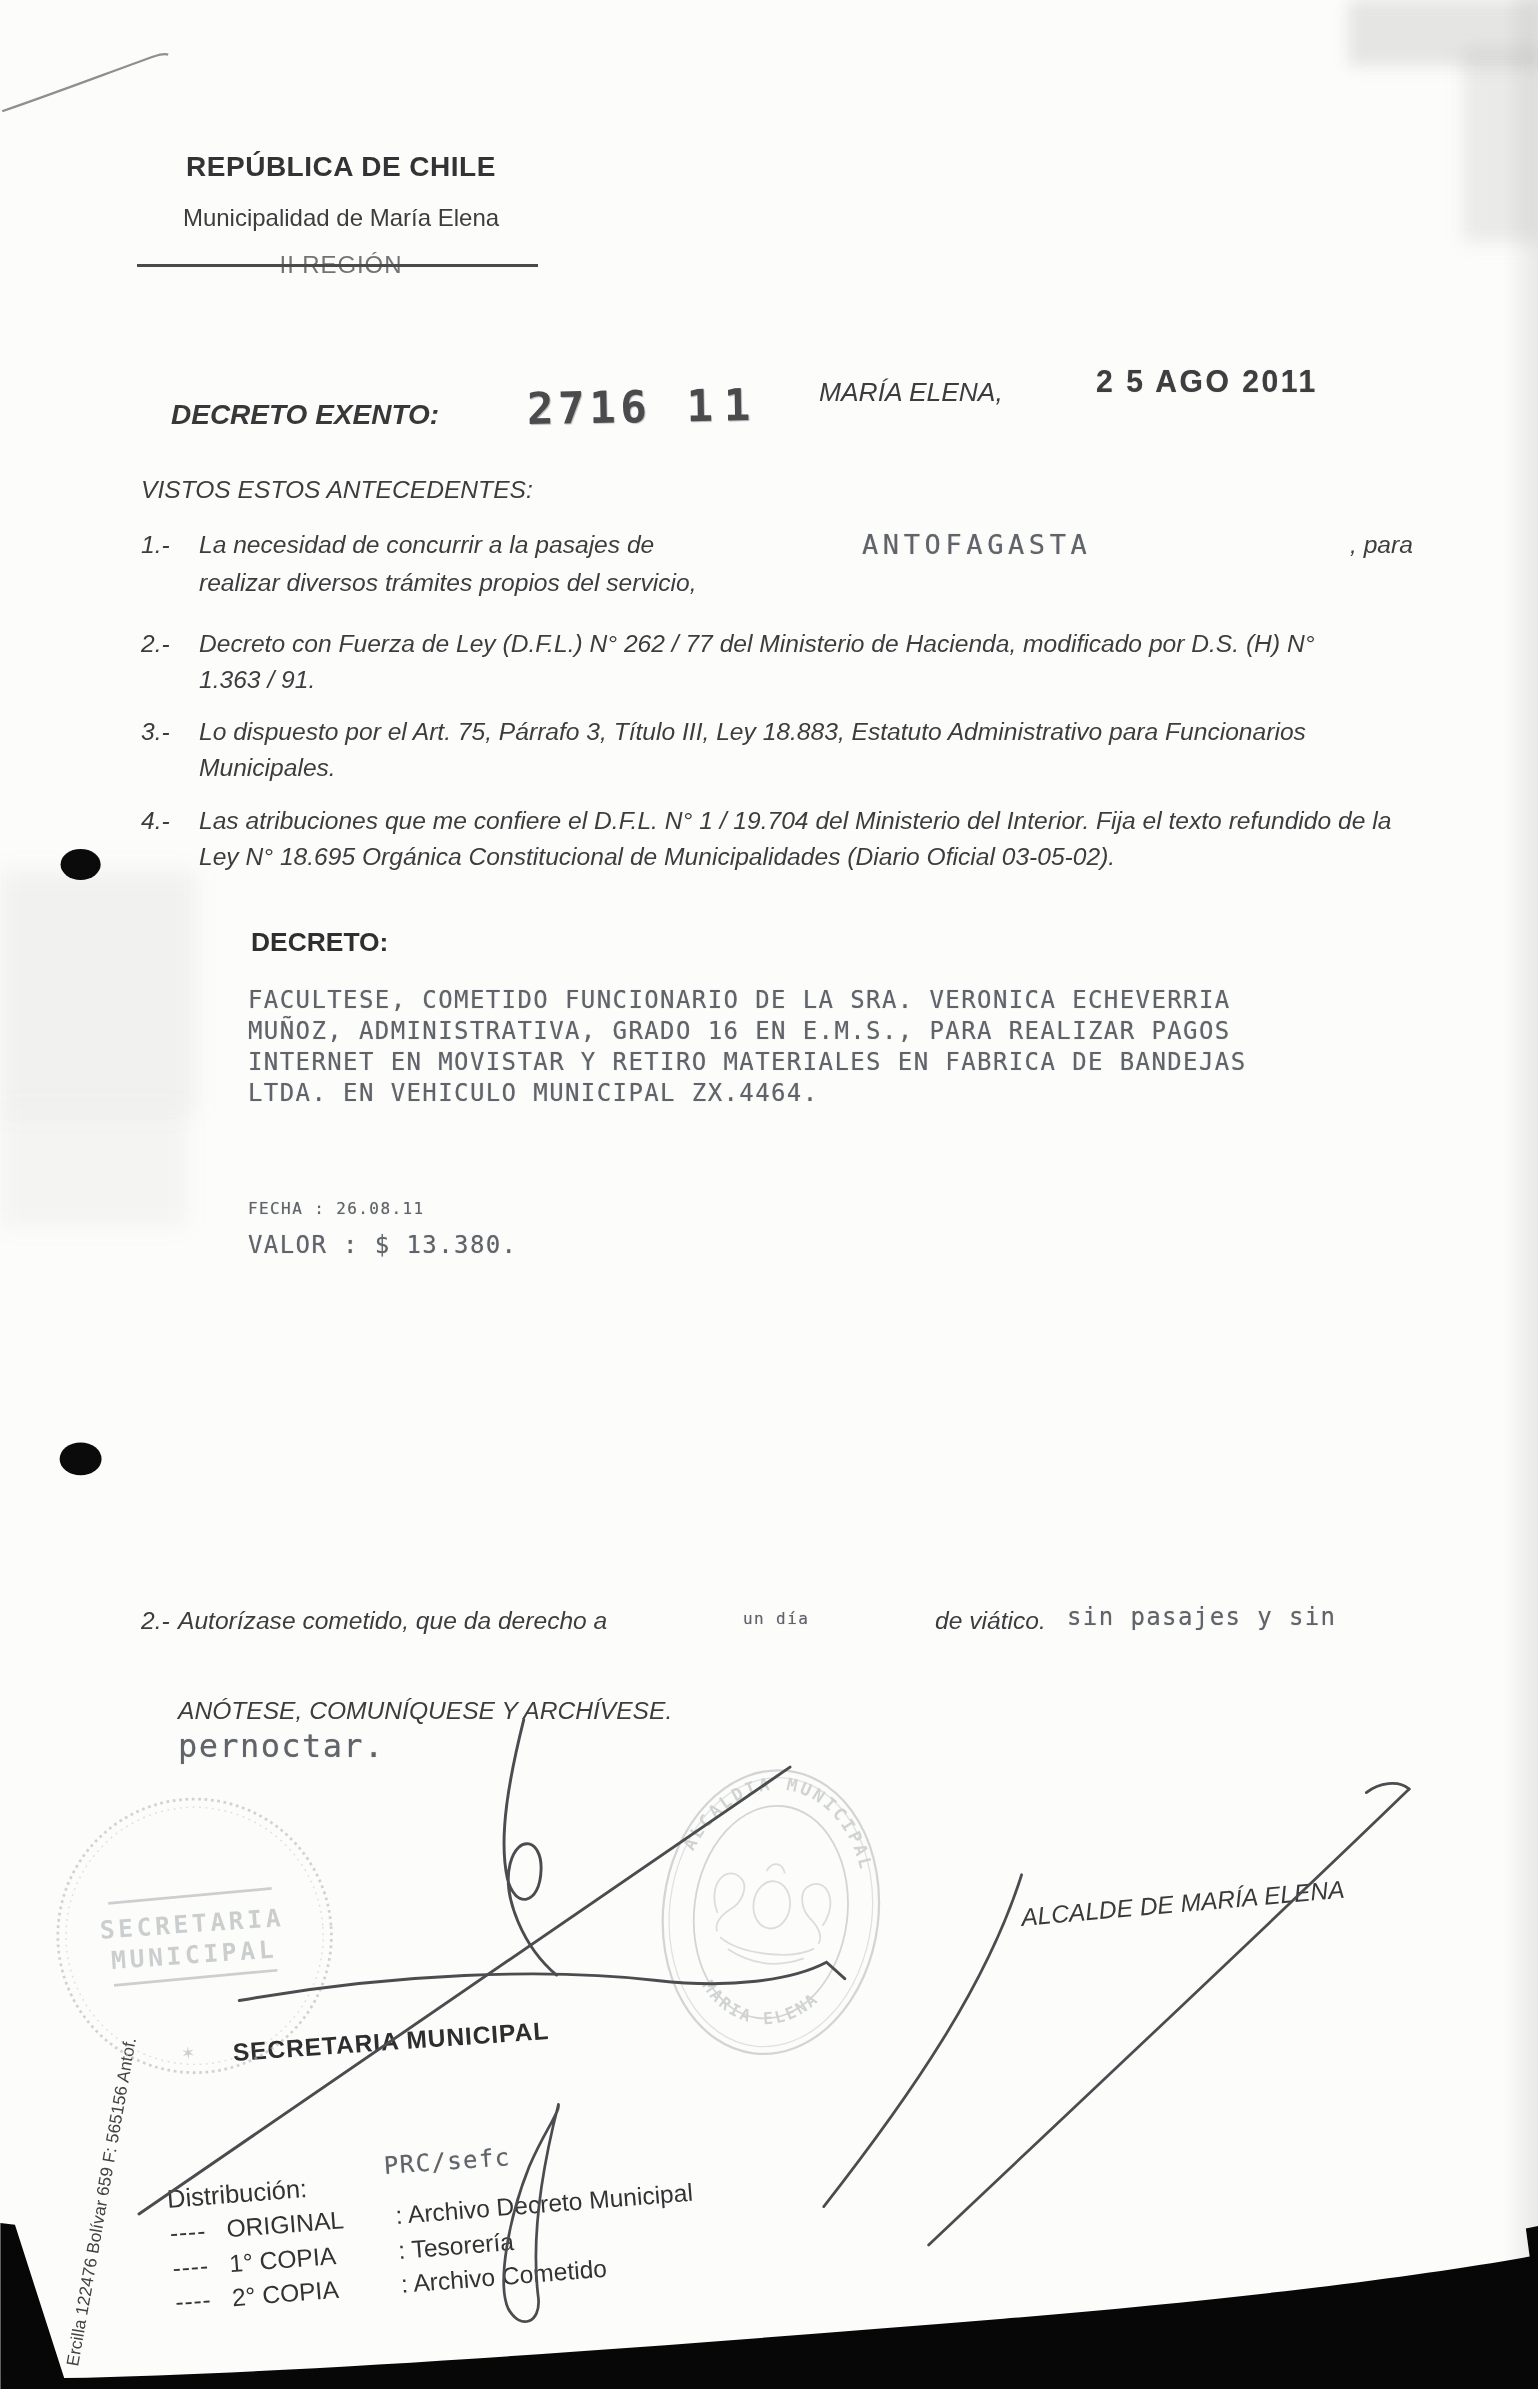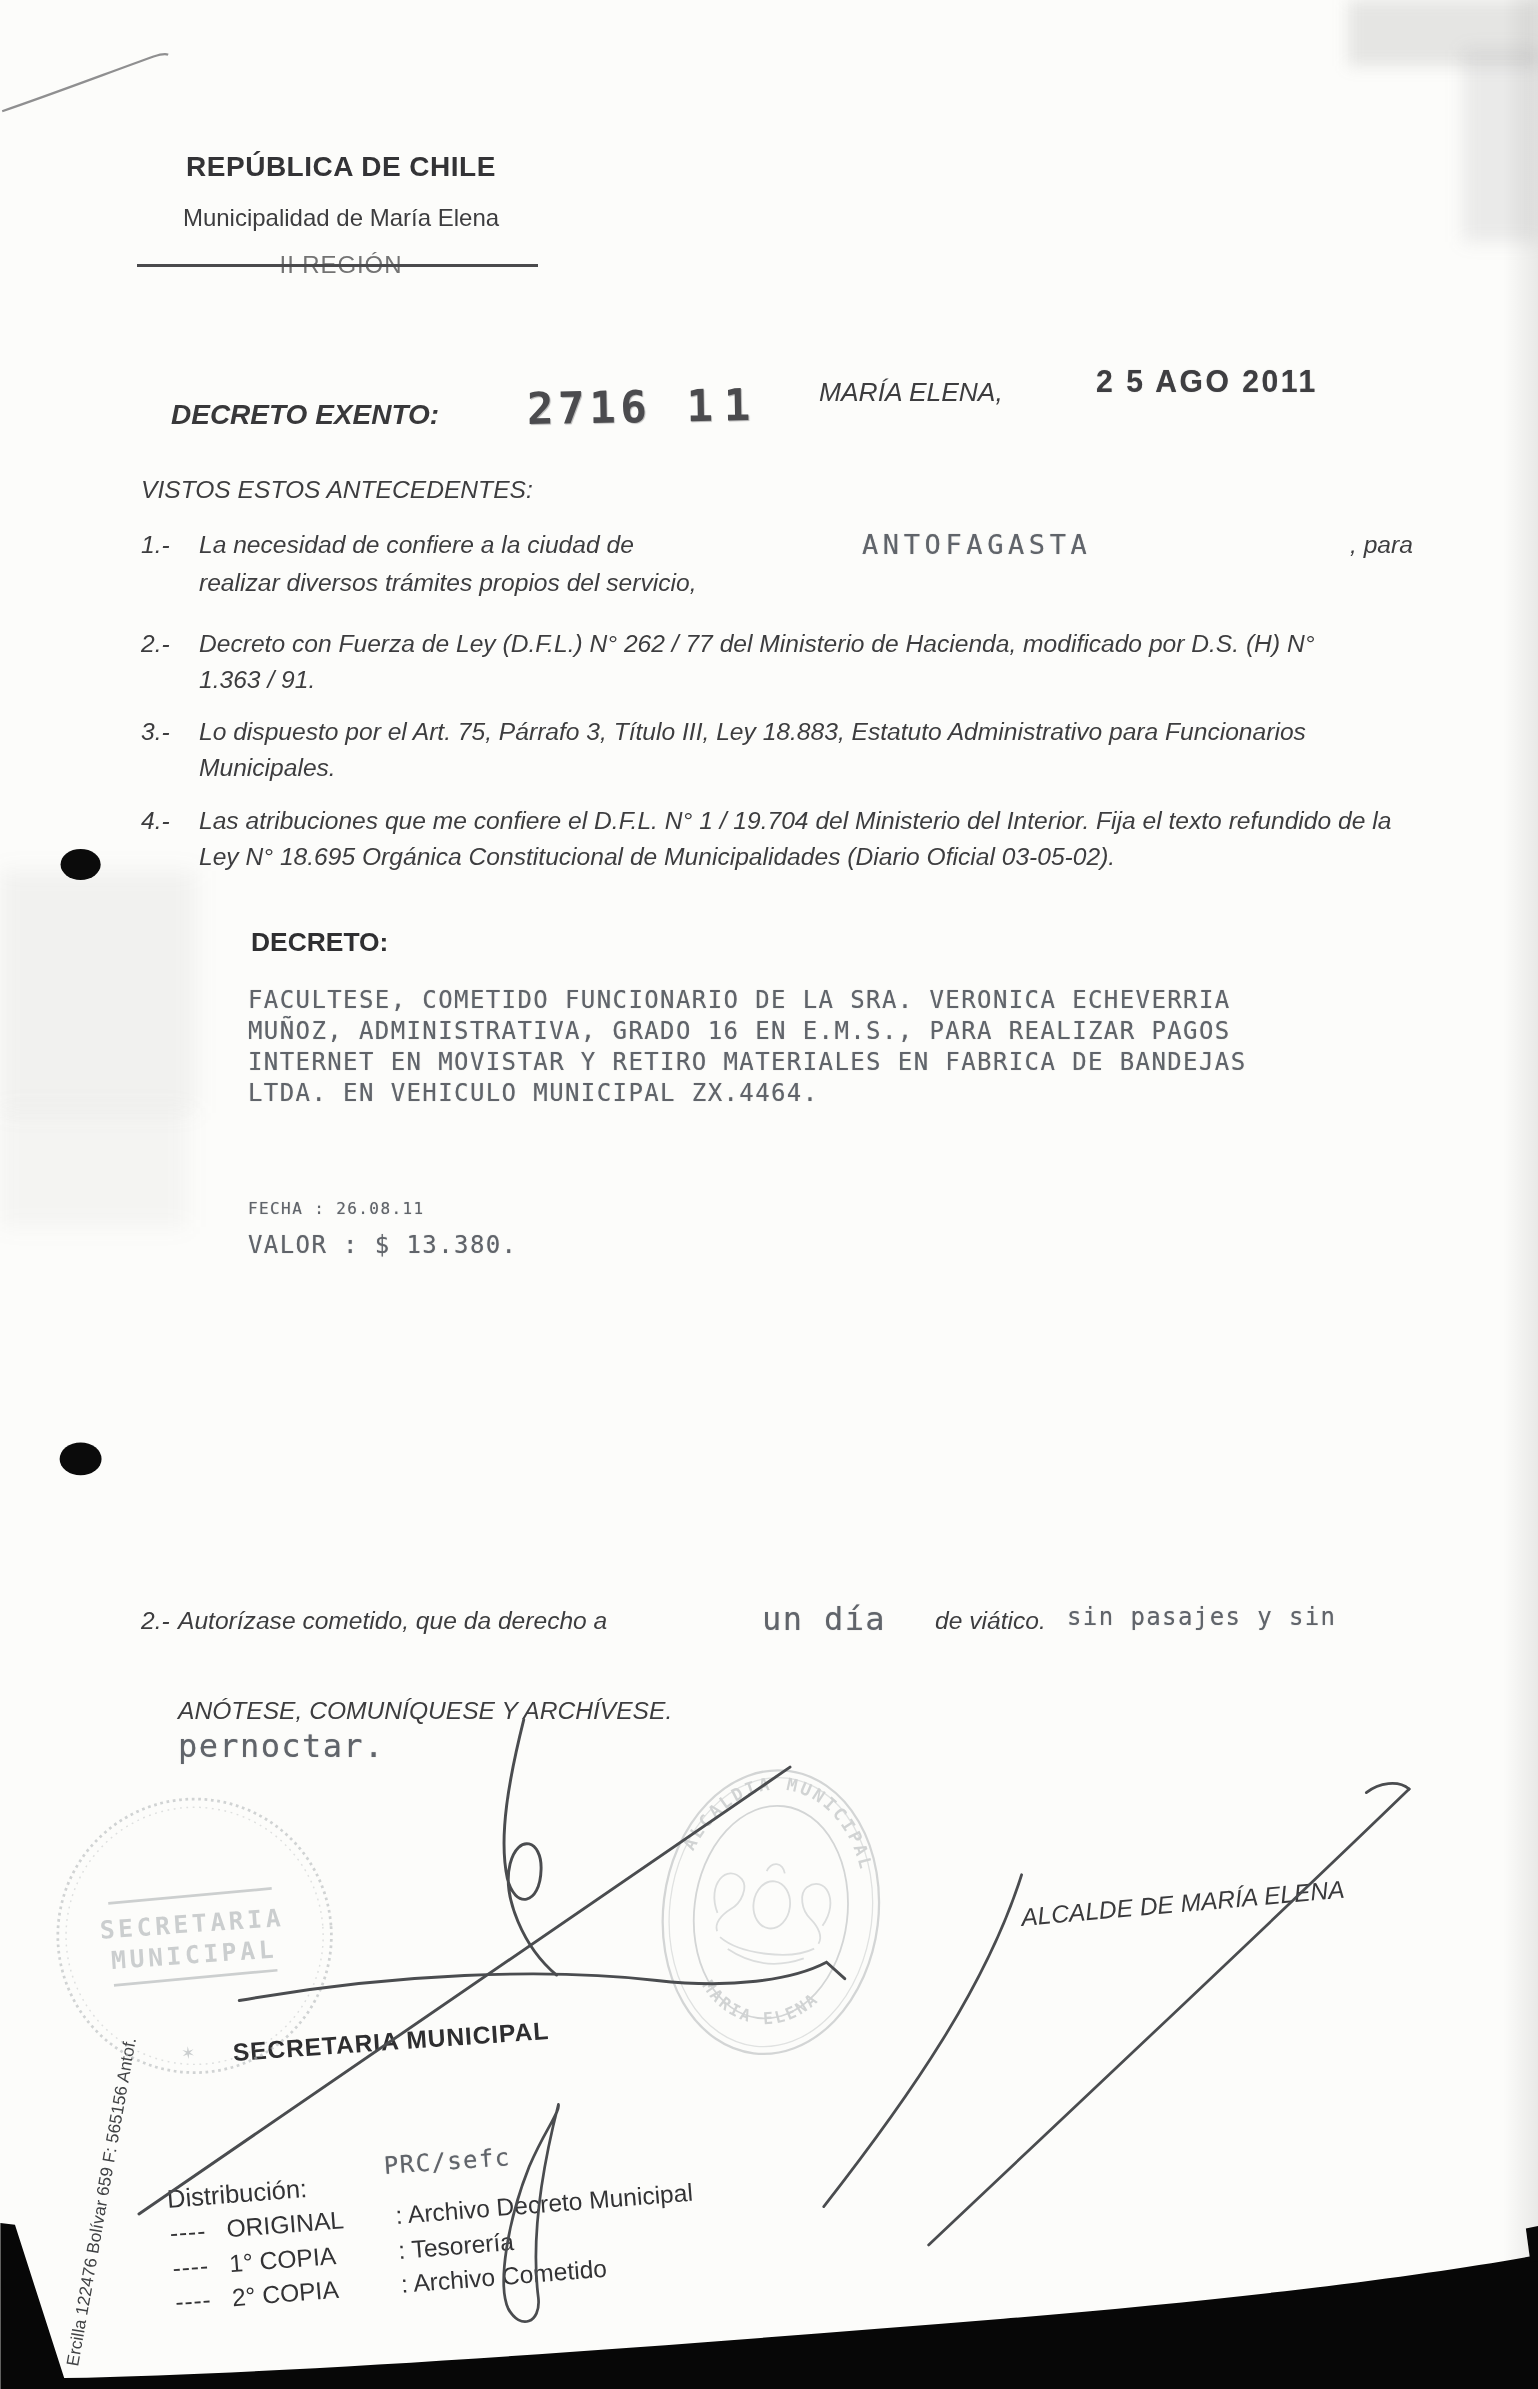--- a/index.html
+++ b/index.html
@@ -34,21 +34,21 @@
   .a1line{width:1340px;height:36px;}
   .a1-city{position:absolute;left:663px;top:0;font-size:27px;letter-spacing:4.6px;}
   .a1-post{position:absolute;left:1151px;top:0;}
   
   .dec-title{left:251px;top:927px;font-size:26.4px;font-weight:700;color:#2f2f31;}
   .twblock{left:248px;top:985px;font-size:24px;line-height:31px;}
   .fecha{left:248px;top:1199px;font-size:16px;}
   .valor{left:248px;top:1231px;font-size:24px;}
   
   .autline{left:178px;top:1603px;width:1277px;height:36px;}
-  .aut-days{position:absolute;left:584px;top:-1.8px;font-size:32px;}
+  .aut-days{position:absolute;left:565px;top:-1.8px;font-size:16px;}
   .aut-mid{position:absolute;left:757px;top:0;}
   .aut-tail{position:absolute;left:889px;top:-3.6px;font-size:24px;}
   .aut-l2{left:178px;top:1727px;font-size:32px;}
   .closing{left:178px;top:1693px;}
   
   .secretaria{left:232px;top:2039px;font-size:24.6px;font-weight:700;letter-spacing:0.9px;
       color:#2e2e30;transform:rotate(-4deg);transform-origin:left top;}
   .alcalde{left:1020px;top:1904px;font-size:24.6px;font-style:italic;color:#3a3a3c;
       transform:rotate(-5deg);transform-origin:left top;}
   .initials{left:383px;top:2152px;font-size:24px;transform:rotate(-4deg);transform-origin:left top;}
@@ -93,21 +93,21 @@
 
   <div class="abs decree-label">DECRETO EXENTO:</div>
   <div class="abs decree-num"><span>2716</span><span class="g2">11</span></div>
   <div class="abs place body-txt" style="font-size:26.4px;">MARÍA ELENA,</div>
   <div class="abs date-stamp">2 5 AGO 2011</div>
 
   <div class="abs body-txt" style="left:141px;top:472px;">VISTOS ESTOS ANTECEDENTES:</div>
 
   <div class="abs body-txt num" style="top:527px;">1.-</div>
   <div class="abs body-txt acol a1line" style="top:527px;">
-    <span>La necesidad de confiere a la ciudad de</span>
+    <span>La necesidad de concurrir a la pasajes de</span>
     <span class="tw a1-city">ANTOFAGASTA</span>
     <span class="a1-post">, para</span>
   </div>
   <div class="abs body-txt acol" style="top:565px;">realizar diversos trámites propios del servicio,</div>
 
   <div class="abs body-txt num" style="top:626px;">2.-</div>
   <div class="abs body-txt acol" style="top:626px;width:1131px;">Decreto con Fuerza de Ley (D.F.L.) N° 262 / 77 del Ministerio de Hacienda, modificado por D.S. (H) N° 1.363 / 91.</div>
 
   <div class="abs body-txt num" style="top:714px;">3.-</div>
   <div class="abs body-txt acol" style="top:714px;width:1204px;">Lo dispuesto por el Art. 75, Párrafo 3, Título III, Ley 18.883, Estatuto Administrativo para Funcionarios Municipales.</div>

